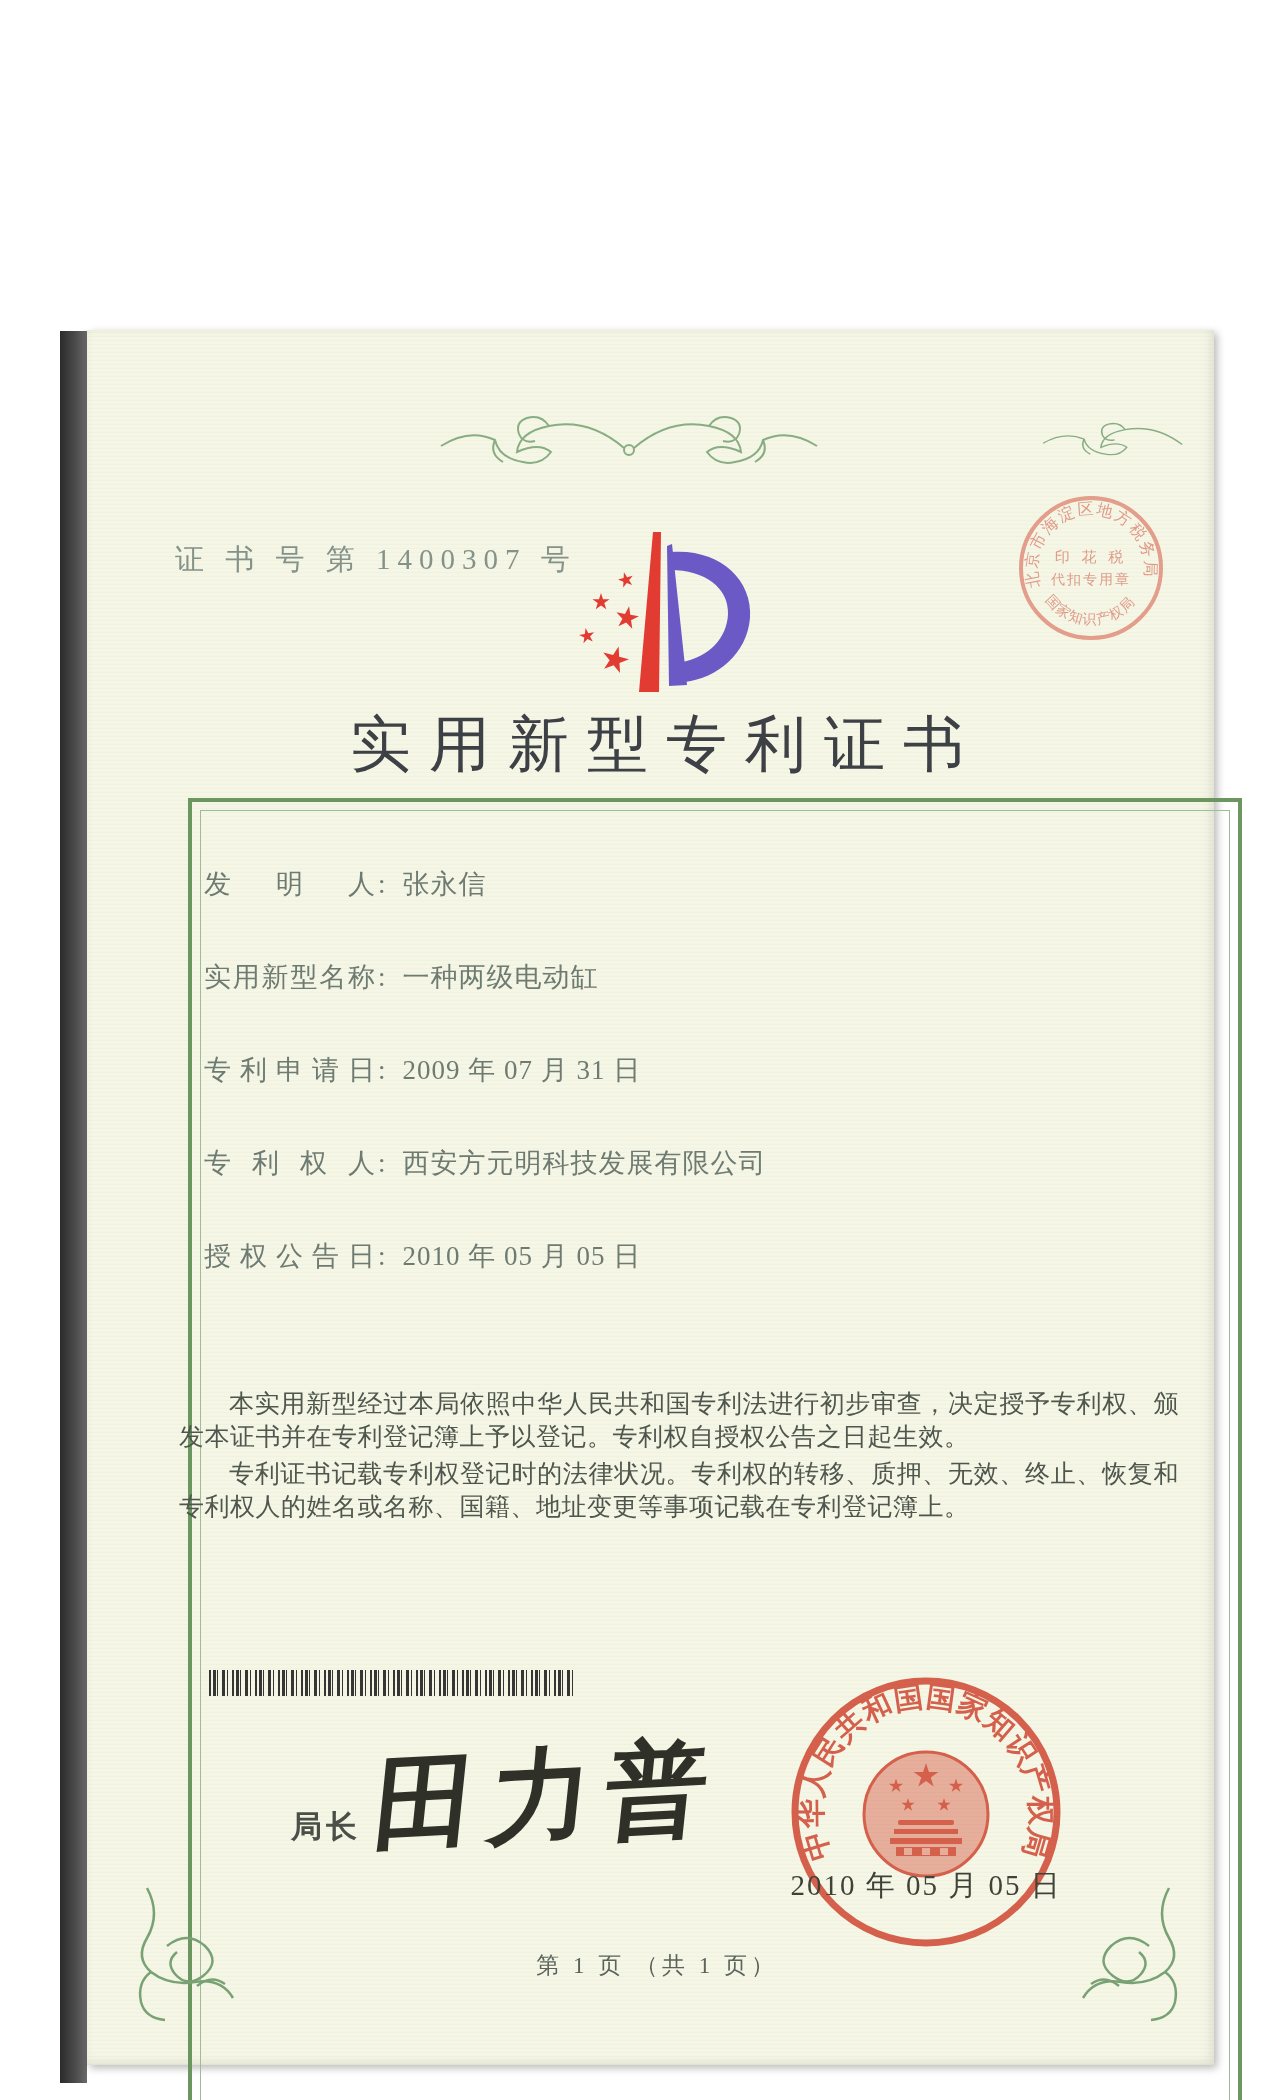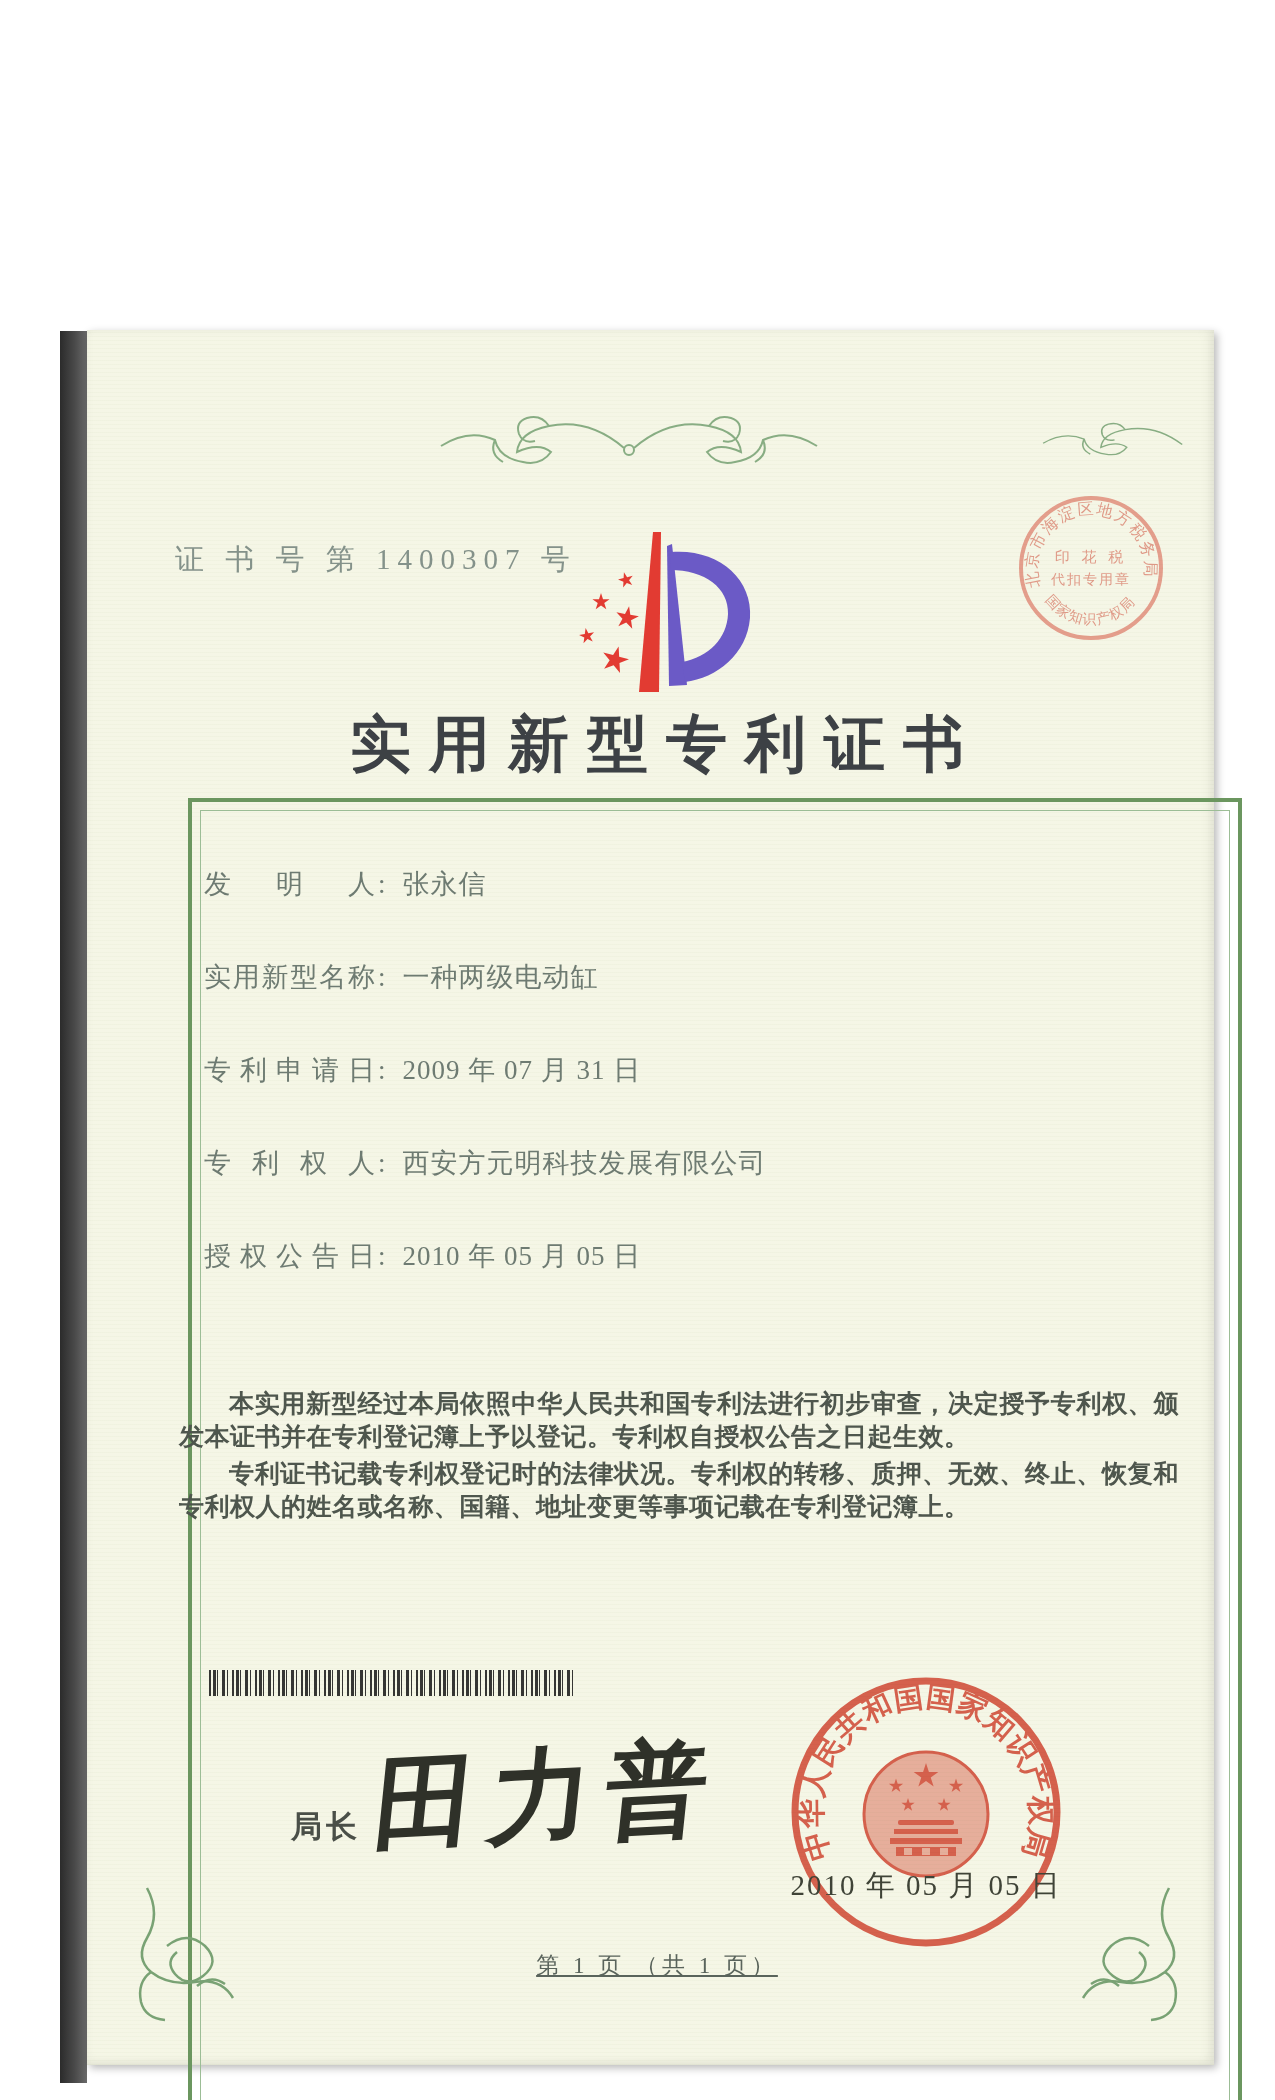--- a/index.html
+++ b/index.html
@@ -26,32 +26,32 @@
   .frame-inner { position:absolute; inset:8px; border:1px solid #9cbd96; }
 
   .ornament { position:absolute; pointer-events:none; }
 
   .cert-number { position:absolute; left:146px; top:540px; font-size:29px; color:#84928a;
                  letter-spacing:7px; }
 
   .logo { position:absolute; left:538px; top:530px; width:200px; height:178px; }
 
   .cert-title { position:absolute; left:101px; top:704px; width:1054px; text-align:center;
-                font-size:61px; font-weight:700; color:#3d4145; letter-spacing:18px;
+                font-size:61px; font-weight:400; color:#3d4145; letter-spacing:18px;
                 padding-left:18px; }
 
   .fields { position:absolute; left:175px; top:866px; width:900px; }
   .field-row { height:36px; margin-bottom:57px; font-size:27px; color:#6e7b72;
                letter-spacing:1px; white-space:nowrap; }
   .f-label { display:inline-block; width:172px; text-align:justify; text-align-last:justify; }
   .f-colon { margin-left:2px; margin-right:16px; }
 
   .paras { position:absolute; left:150px; top:1388px; width:1000px; }
   .paras p { font-size:25px; line-height:32.5px; color:#4e564d; text-align:justify;
-             text-indent:2em; margin-bottom:5px; letter-spacing:0.5px;font-weight:bold; }
+             text-indent:2em; margin-bottom:5px; letter-spacing:0.5px; }
 
   .barcode { position:absolute; left:180px; top:1670px; width:367px; height:26px; opacity:.88;
              background:repeating-linear-gradient(90deg,
                #1c1c1c 0 2px, rgba(0,0,0,0) 2px 4px,
                #1c1c1c 4px 7px, rgba(0,0,0,0) 7px 8px,
                #1c1c1c 8px 9px,  rgba(0,0,0,0) 9px 13px,
                #1c1c1c 13px 16px, rgba(0,0,0,0) 16px 18px,
                #1c1c1c 18px 19px, rgba(0,0,0,0) 19px 23px); }
 
   .signer-title { position:absolute; left:262px; top:1806px; font-size:31px; color:#4a4f48;
@@ -62,21 +62,21 @@
 
   .office-seal { position:absolute; left:755px; top:1670px; width:284px; height:284px;
                  mix-blend-mode:multiply; opacity:.93; }
   .seal-date { position:absolute; left:755px; top:1866px; width:284px; text-align:center;
                font-size:29px; color:#3f4337; letter-spacing:2px; z-index:5; }
 
   .tax-seal { position:absolute; left:982px; top:488px; width:160px; height:160px;
               mix-blend-mode:multiply; opacity:.9; }
 
   .page-footer { position:absolute; left:101px; top:1950px; width:1054px; text-align:center;
-                 font-size:23px; color:#5a645c; letter-spacing:4px;text-decoration:underline; }
+                 font-size:23px; color:#5a645c; letter-spacing:4px; }
 </style>
 </head>
 <body>
 
 <div class="canvas">
 
   
   <svg width="0" height="0" aria-hidden="true">
     <defs>
       <path id="star5" d="M0,-1 L0.225,-0.309 L0.951,-0.309 L0.363,0.118 L0.588,0.809 L0,0.382 L-0.588,0.809 L-0.363,0.118 L-0.951,-0.309 L-0.225,-0.309 Z"></path>

